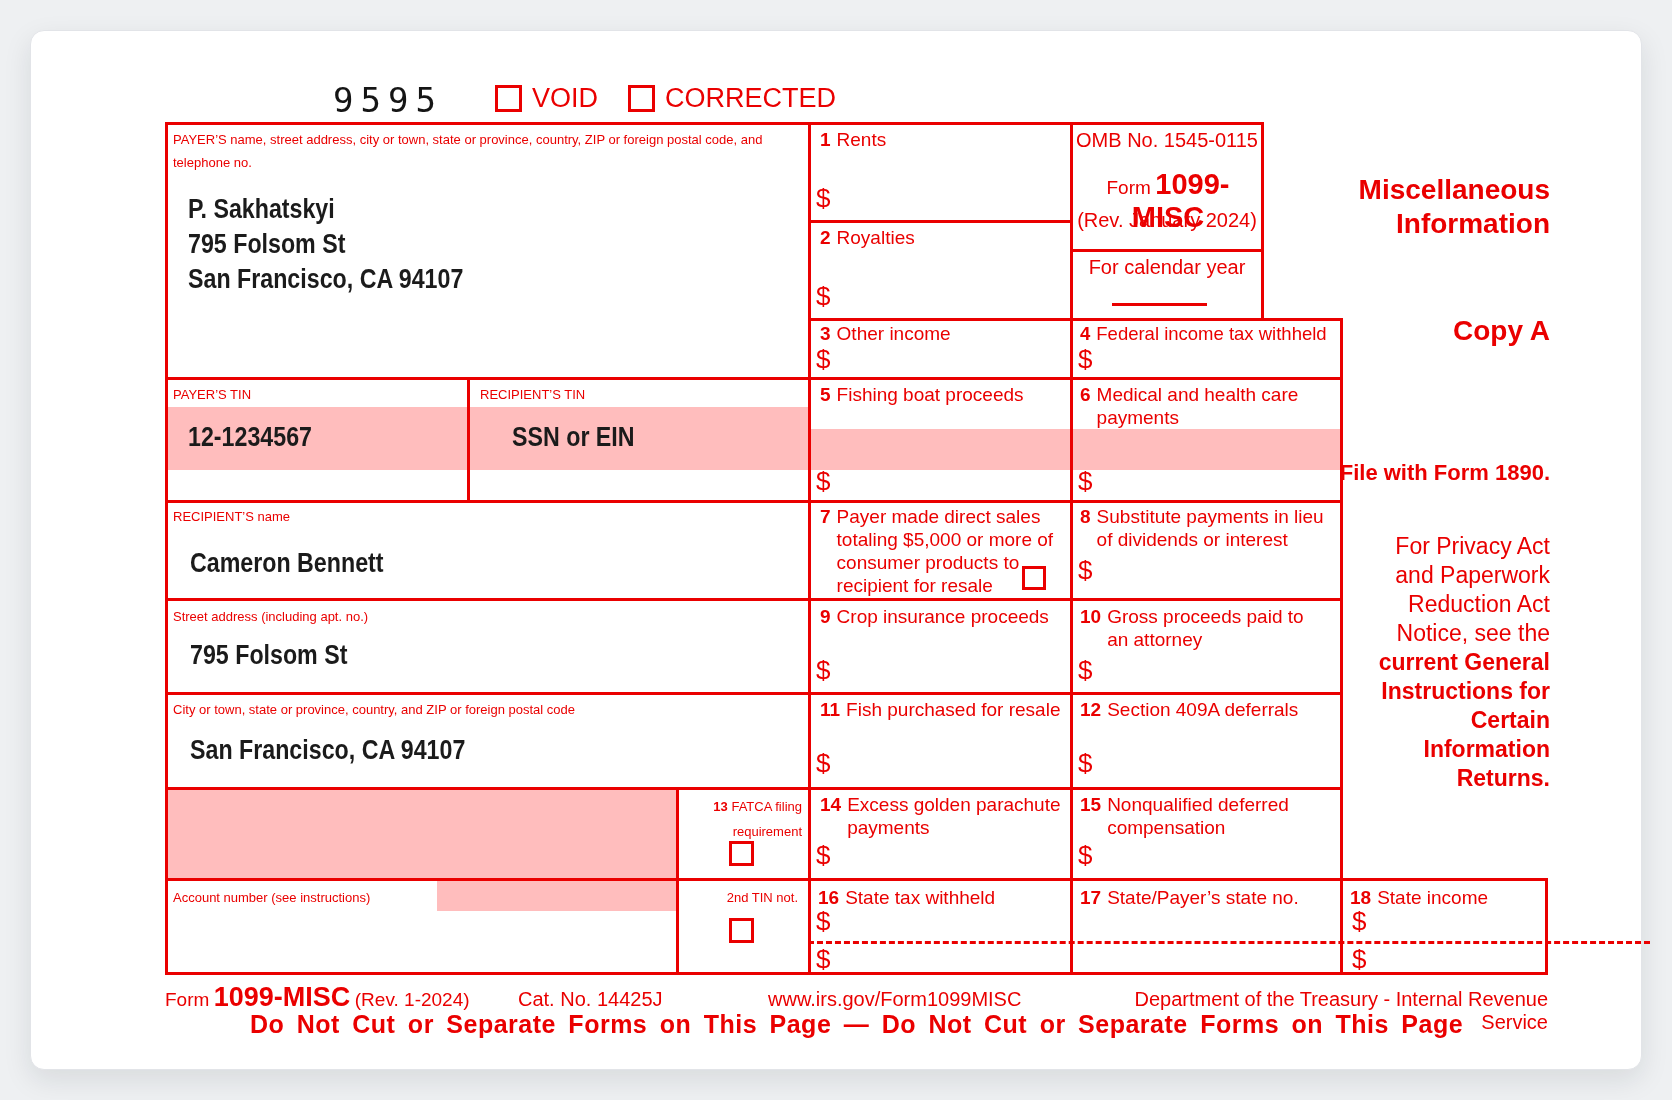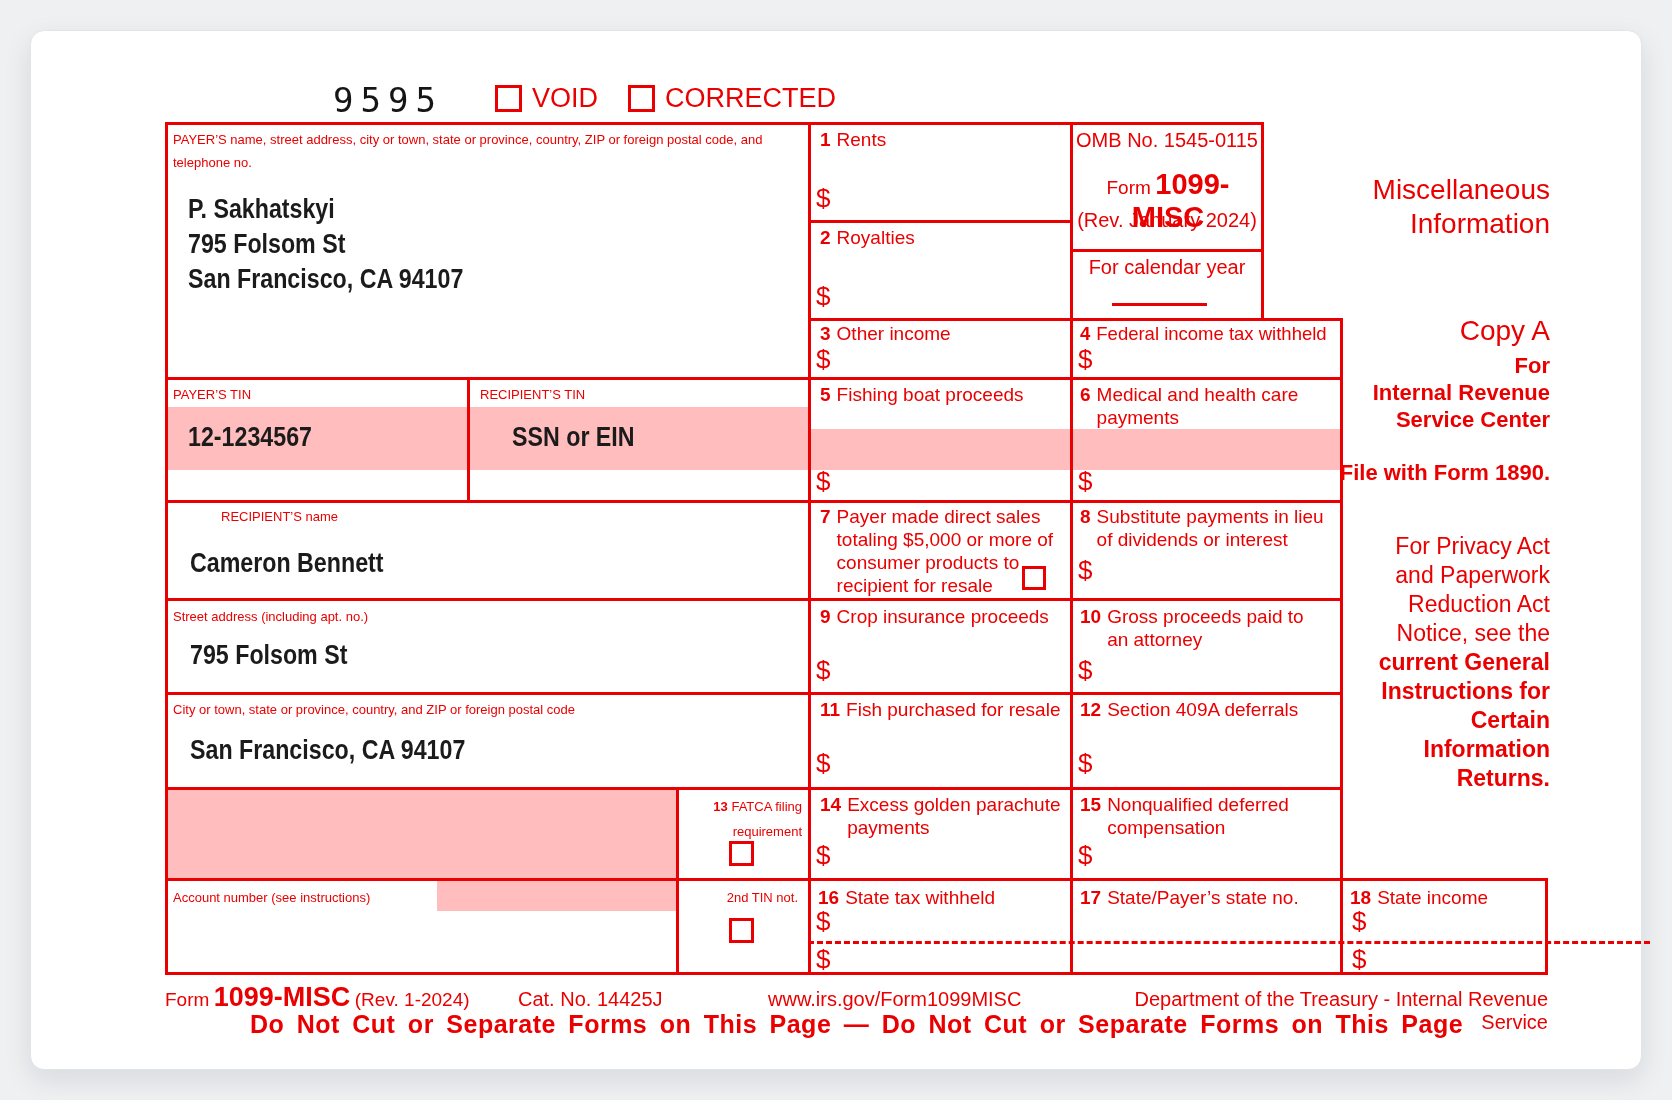--- a/index.html
+++ b/index.html
@@ -28,21 +28,21 @@
   .pinkrect{position:absolute;background:var(--pink);}
   .cb{position:absolute;border:3px solid var(--red);background:#fff;}
   .rl{position:absolute;color:var(--red);font-size:13px;line-height:23px;}
   .rl b{font-weight:700;}
   .boxlab{position:absolute;color:var(--red);font-size:19px;line-height:23px;display:flex;gap:6px;}
   .boxlab .n{font-weight:700;flex:0 0 auto;}
   .dollar{position:absolute;color:var(--red);font-size:26px;font-weight:400;}
   .blk{position:absolute;color:var(--ink);font-weight:700;font-size:27px;line-height:35px;transform:scaleX(.86);transform-origin:0 0;white-space:nowrap;}
   .ocr{position:absolute;font-family:"DejaVu Sans Mono",monospace;font-size:34px;letter-spacing:7px;color:#151515;}
   .rt{position:absolute;color:var(--red);text-align:right;}
-  .big{font-weight:400;font-size:29px;line-height:34px;}
+  .big{font-weight:700;font-size:29px;line-height:34px;}
   .omb-c{position:absolute;color:var(--red);text-align:center;}
   .footer-warning{position:absolute;color:var(--red);font-weight:700;font-size:25px;letter-spacing:.5px;word-spacing:5px;text-align:center;}
 </style>
 </head>
 <body>
 
 <div class="card"></div>
 
 <div class="canvas">
 
@@ -101,25 +101,20 @@
   <div class="omb-c" style="left:1072px;top:168px;width:192px;">
     <span style="font-size:19px;">Form</span>
     <span style="font-size:29px;font-weight:700;">1099-MISC</span>
   </div>
   <div class="omb-c" style="left:1072px;top:209px;width:190px;font-size:20px;">(Rev. January 2024)</div>
   <div class="omb-c" style="left:1072px;top:256px;width:190px;font-size:20px;">For calendar year</div>
   <div style="position:absolute;left:1112px;top:303px;width:95px;height:3px;background:var(--red);"></div>
 
   <div class="rt big" style="left:1300px;top:173px;width:250px;font-size:28px;">Miscellaneous Information</div>
   <div class="rt big" style="left:1350px;top:314px;width:200px;font-size:28px;">Copy A</div>
-  <div class="rt" style="left:1350px;top:352px;width:200px;font-weight:700;font-size:22px;line-height:27px;">
-    <div>For</div>
-    <div>Internal Revenue</div>
-    <div>Service Center</div>
-  </div>
   <div class="rt" style="left:1330px;top:460px;width:220px;font-weight:700;font-size:22px;">File with Form 1890.</div>
   <div class="rt" style="left:1345px;top:496px;width:205px;font-size:23px;line-height:29px;margin-top:36px;">
     <div>For Privacy Act</div>
     <div>and Paperwork</div>
     <div>Reduction Act</div>
     <div>Notice, see the</div>
     <div style="font-weight:700;">current General</div>
     <div style="font-weight:700;">Instructions for</div>
     <div style="font-weight:700;">Certain</div>
     <div style="font-weight:700;">Information</div>
@@ -146,21 +141,21 @@
       <span class="n">5</span>
       <span>Fishing boat proceeds</span>
     </div>
   <div class="dollar" style="left:816px;top:466px;">$</div>
   <div class="boxlab" style="left:1080px;top:383px;">
       <span class="n">6</span>
       <span style="width:222px;">Medical and health care payments</span>
     </div>
   <div class="dollar" style="left:1078px;top:466px;">$</div>
 
-  <div class="rl" style="left:173px;top:505px;margin-left:48px;">RECIPIENT’S name</div>
+  <div class="rl" style="left:173px;top:505px;">RECIPIENT’S name</div>
   <div class="blk" style="left:190px;top:546px;">Cameron Bennett</div>
   <div class="boxlab" style="left:820px;top:505px;">
       <span class="n">7</span>
       <span style="width:224px;">Payer made direct sales totaling $5,000 or more of consumer products to recipient for resale</span>
     </div>
   <div class="cb" style="left:1022px;top:566px;width:24px;height:24px;"></div>
   <div class="boxlab" style="left:1080px;top:505px;">
       <span class="n">8</span>
       <span style="width:230px;">Substitute payments in lieu of dividends or interest</span>
     </div>

